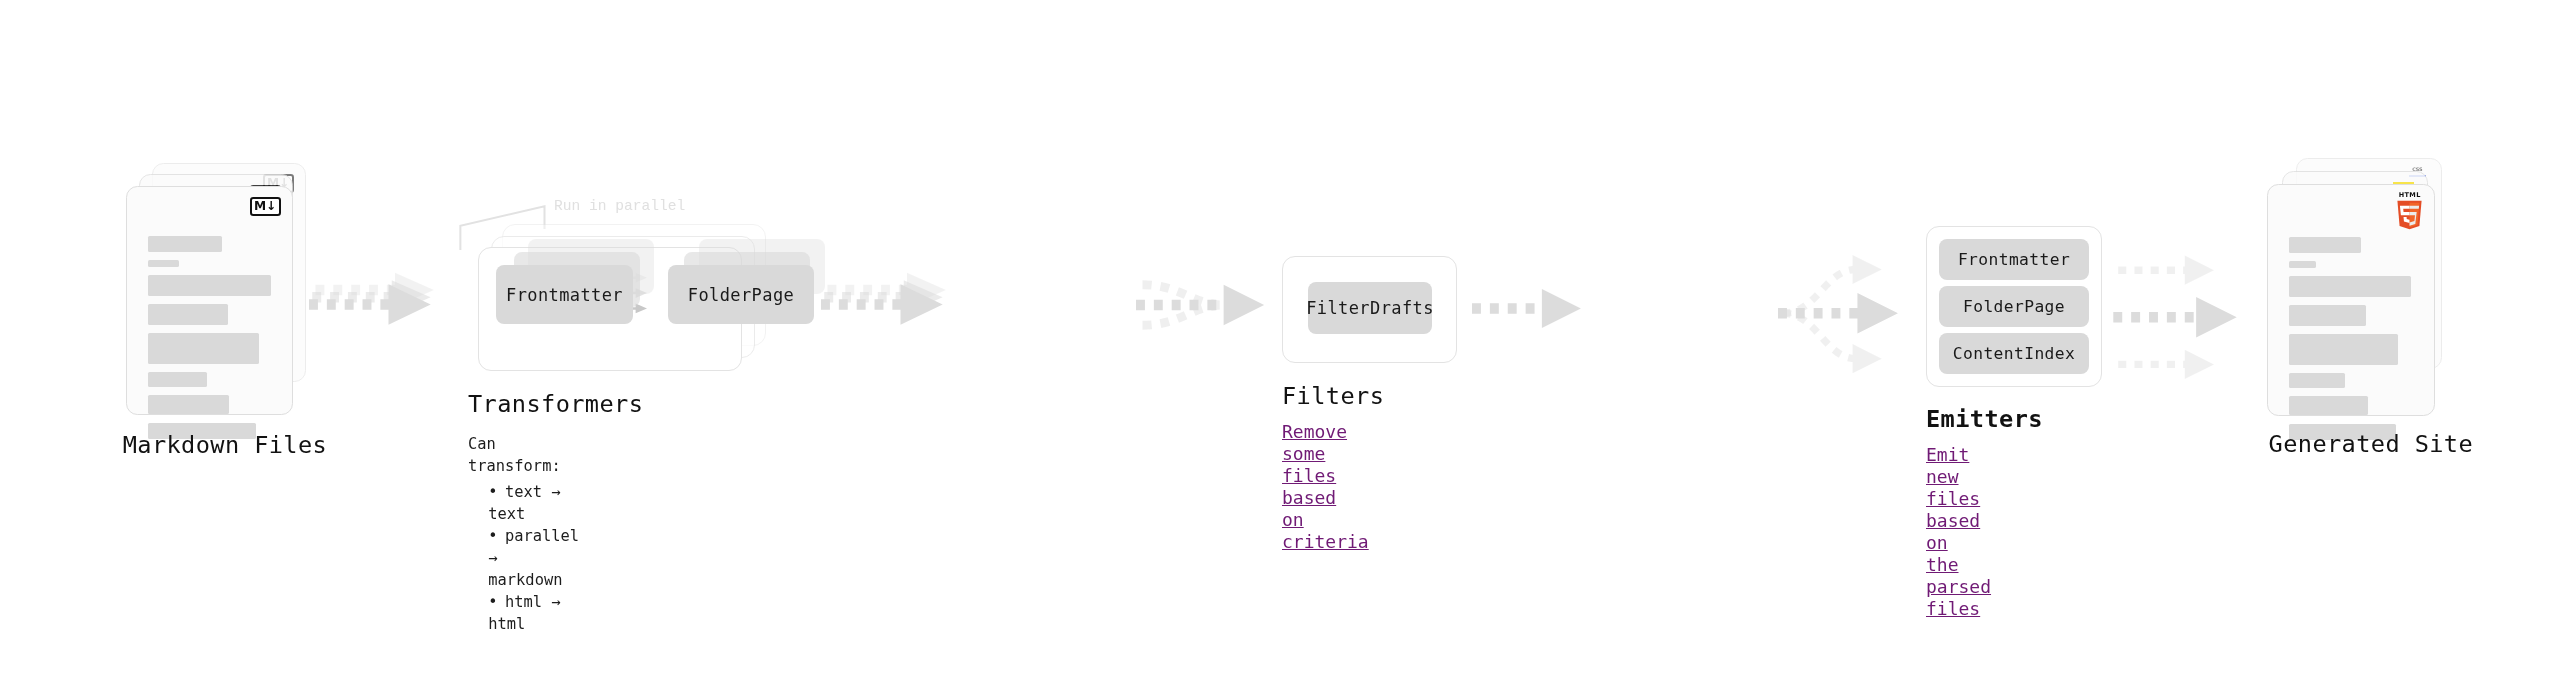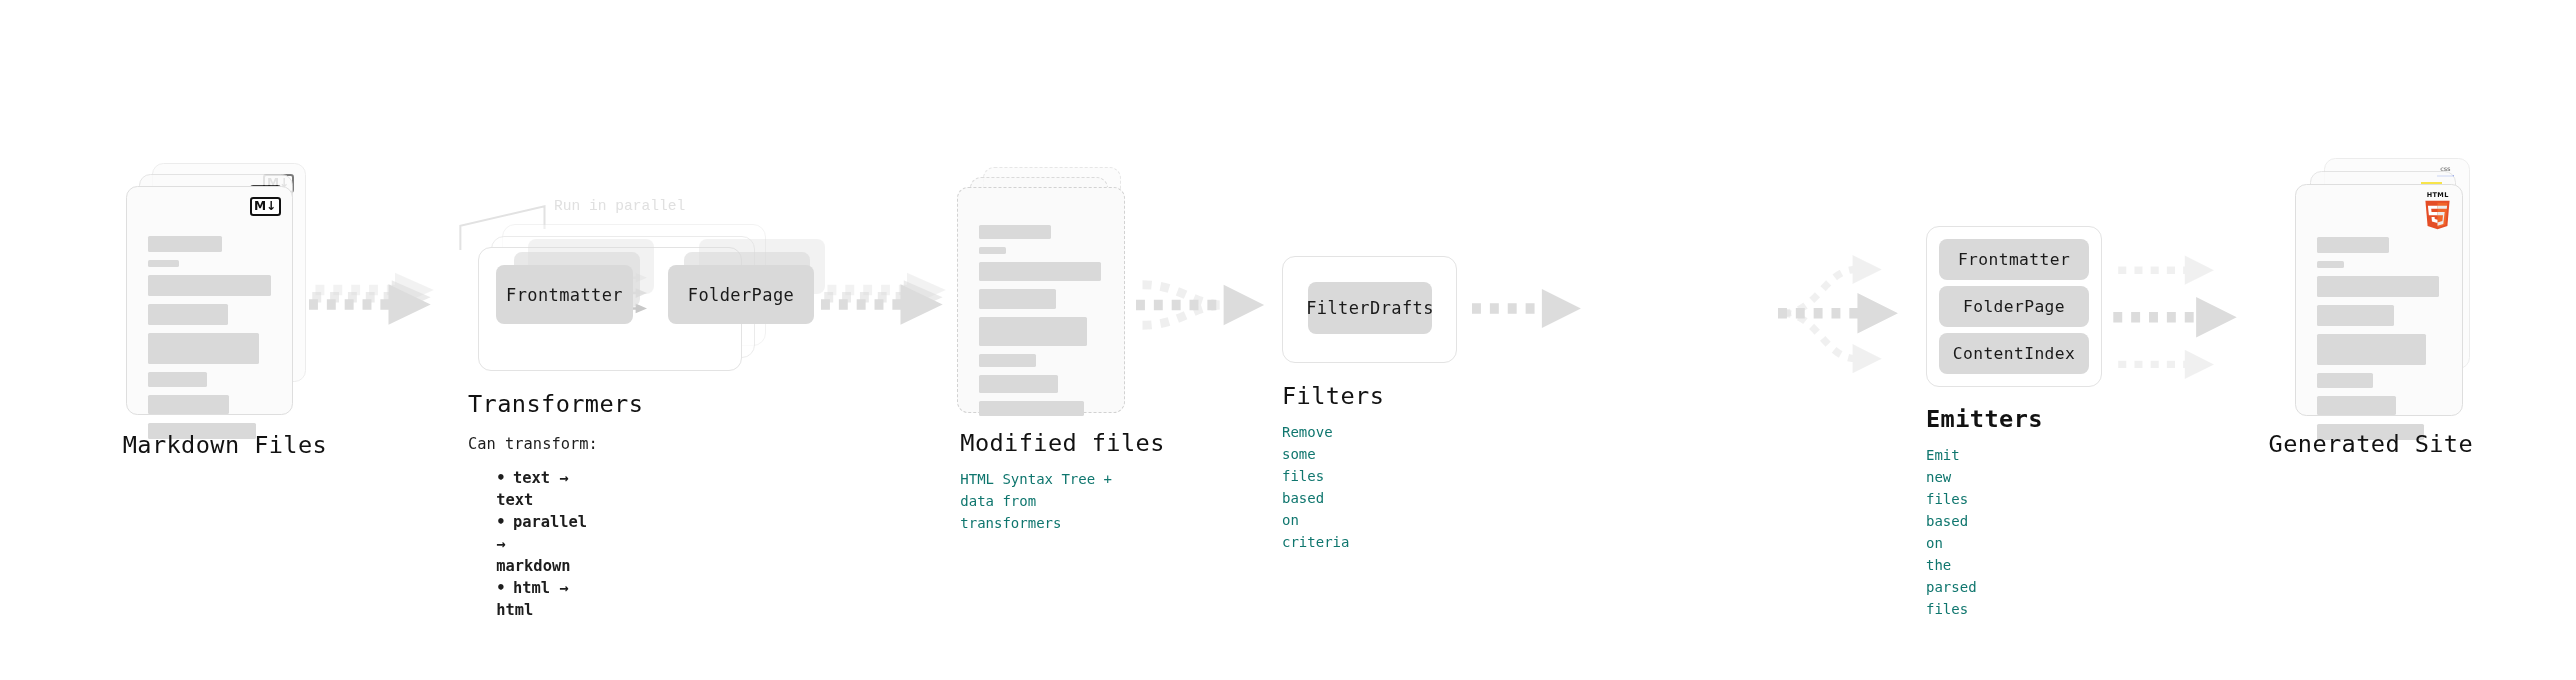--- a/index.html
+++ b/index.html
@@ -161,36 +161,36 @@
   
   .title {
     position: absolute;
     font-size: 23.6px;
     color: #121212;
     letter-spacing: 0.4px;
     white-space: nowrap;
   }
   .desc {
     position: absolute;
-    font-size: 14px;
+    font-size: 18px;
     line-height: 22px;
-    color: #0f766e;
+    color: #701a75;
     white-space: pre-line;
+    text-decoration: underline;
   }
   .note {
     position: absolute;
     font-size: 15.4px;
     line-height: 22px;
     color: #1d1d1d;
   }
   .note ul {
-    margin: 12px;
+    margin: 4px;
     padding: 0 0 0 16.3px;
     list-style: none;
-    font-weight: bold;
   }
   .note li::before {
     content: "\2022";
     margin-right: 7.3px;
   }
   .parallel-label {
     position: absolute;
     font-size: 14.6px;
     color: #e0e0e0;
     white-space: nowrap;
@@ -320,42 +320,20 @@
     <g opacity="0.55" transform="translate(4,-9)">
       <line x1="0" y1="45" x2="100" y2="45" stroke="#dcdcdc" stroke-width="13" stroke-dasharray="11 11"></line>
       <polygon points="98,24 146,45 98,66" fill="#dcdcdc"></polygon>
     </g>
     <g>
       <line x1="0" y1="45" x2="100" y2="45" stroke="#dcdcdc" stroke-width="13" stroke-dasharray="11 11"></line>
       <polygon points="98,20 150,45 98,70" fill="#dcdcdc"></polygon>
     </g>
   </svg>
 
-  <div class="node" style="left:957px; top:167px;">
-    <div class="doc-stack" style="width:179px;height:244px;">
-      <div class="doc dashed back2" style="left:26px; top:0px; width:138px; height:211px;"></div>
-      <div class="doc dashed back1" style="left:13px; top:9.8px; width:138px; height:213px;"></div>
-      <div class="doc dashed" style="left:0px; top:19.5px; width:168px; height:226px;">
-        <div class="doc-body" style="top:37px;">
-          <div class="bar" style="width:58%;height:14.6px;"></div>
-          <div class="bar" style="width:22%;height:6.5px;"></div>
-          <div class="bar" style="width:98%;height:19.5px;margin-top:4.1px;"></div>
-          <div class="bar" style="width:62%;height:19.5px;"></div>
-          <div class="bar" style="width:87%;height:29px;"></div>
-          <div class="bar" style="width:46%;height:13px;"></div>
-          <div class="bar" style="width:64%;height:18px;"></div>
-          <div class="bar" style="width:85%;height:14.6px;"></div>
-        </div>
-      </div>
-    </div>
-
-    <div class="title" style="left:3.3px; top:262px;">Modified files</div>
-    <div class="desc" style="left:3.3px; top:301px;">HTML Syntax Tree +
-data from transformers</div>
-  </div>
 
   <svg class="conn" style="left:1136px; top:244px; width:146px; height:122px;" viewBox="0 0 180 150" width="146" height="122">
     <g opacity="0.45">
       <path d="M 8 50 C 55 50, 70 75, 108 75" fill="none" stroke="#dcdcdc" stroke-width="11" stroke-dasharray="11 11"></path>
       <path d="M 8 100 C 55 100, 70 75, 108 75" fill="none" stroke="#dcdcdc" stroke-width="11" stroke-dasharray="11 11"></path>
     </g>
     <g>
       <line x1="0" y1="75" x2="110" y2="75" stroke="#dcdcdc" stroke-width="13" stroke-dasharray="11 11"></line>
       <polygon points="108,50 158,75 108,100" fill="#dcdcdc"></polygon>
     </g>
@@ -423,21 +401,21 @@
       <line x1="6" y1="168" x2="92" y2="168" stroke="#dcdcdc" stroke-width="9" stroke-dasharray="10 10"></line>
       <polygon points="88,150 124,168 88,186" fill="#dcdcdc"></polygon>
     </g>
     <g>
       <line x1="0" y1="110" x2="104" y2="110" stroke="#dcdcdc" stroke-width="13" stroke-dasharray="11 11"></line>
       <polygon points="102,85 152,110 102,135" fill="#dcdcdc"></polygon>
     </g>
   </svg>
 
   <div class="node" style="left:2267px; top:158px;">
-    <div class="doc-stack" style="width:187px;height:260px;margin-left:28px;">
+    <div class="doc-stack" style="width:187px;height:260px;">
 
       <div class="doc back2" style="left:29px; top:0px; width:146px; height:211px;">
         <div class="badge" style="right:14.6px; top:8.1px;">
           <div class="chip-css">
             <div class="t">CSS</div>
             <div class="u"></div>
           </div>
         </div>
       </div>
 

